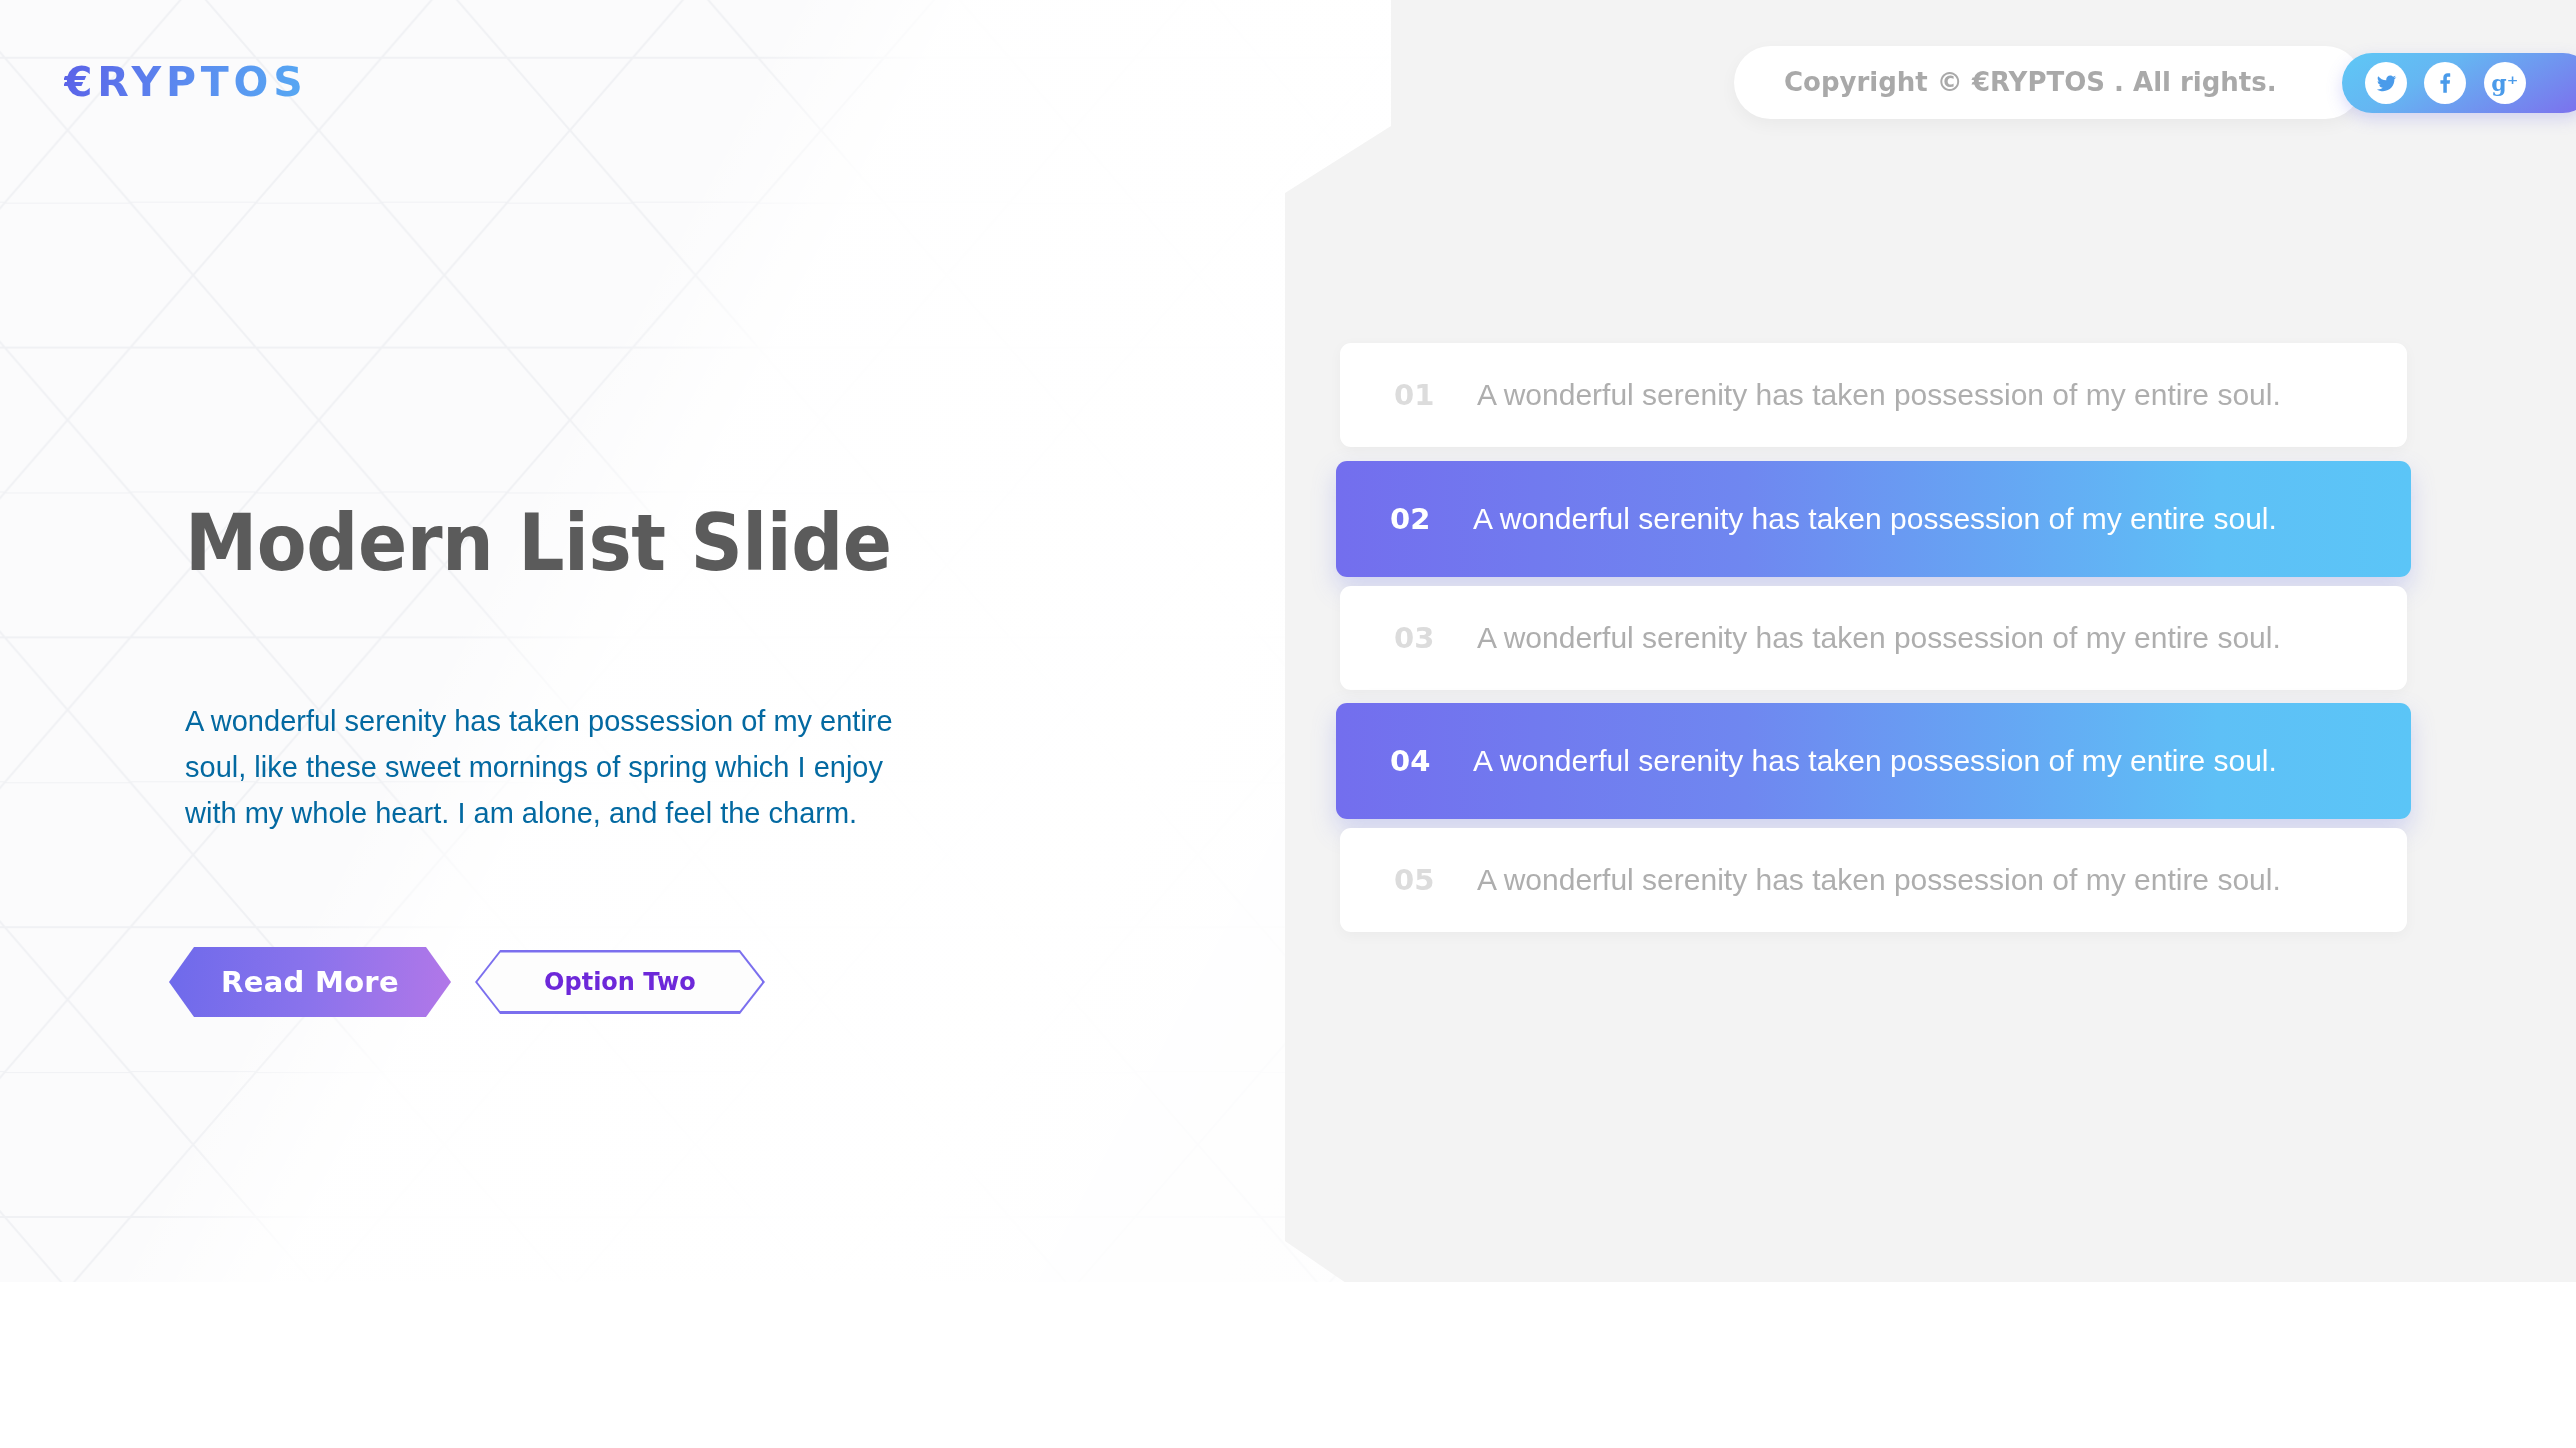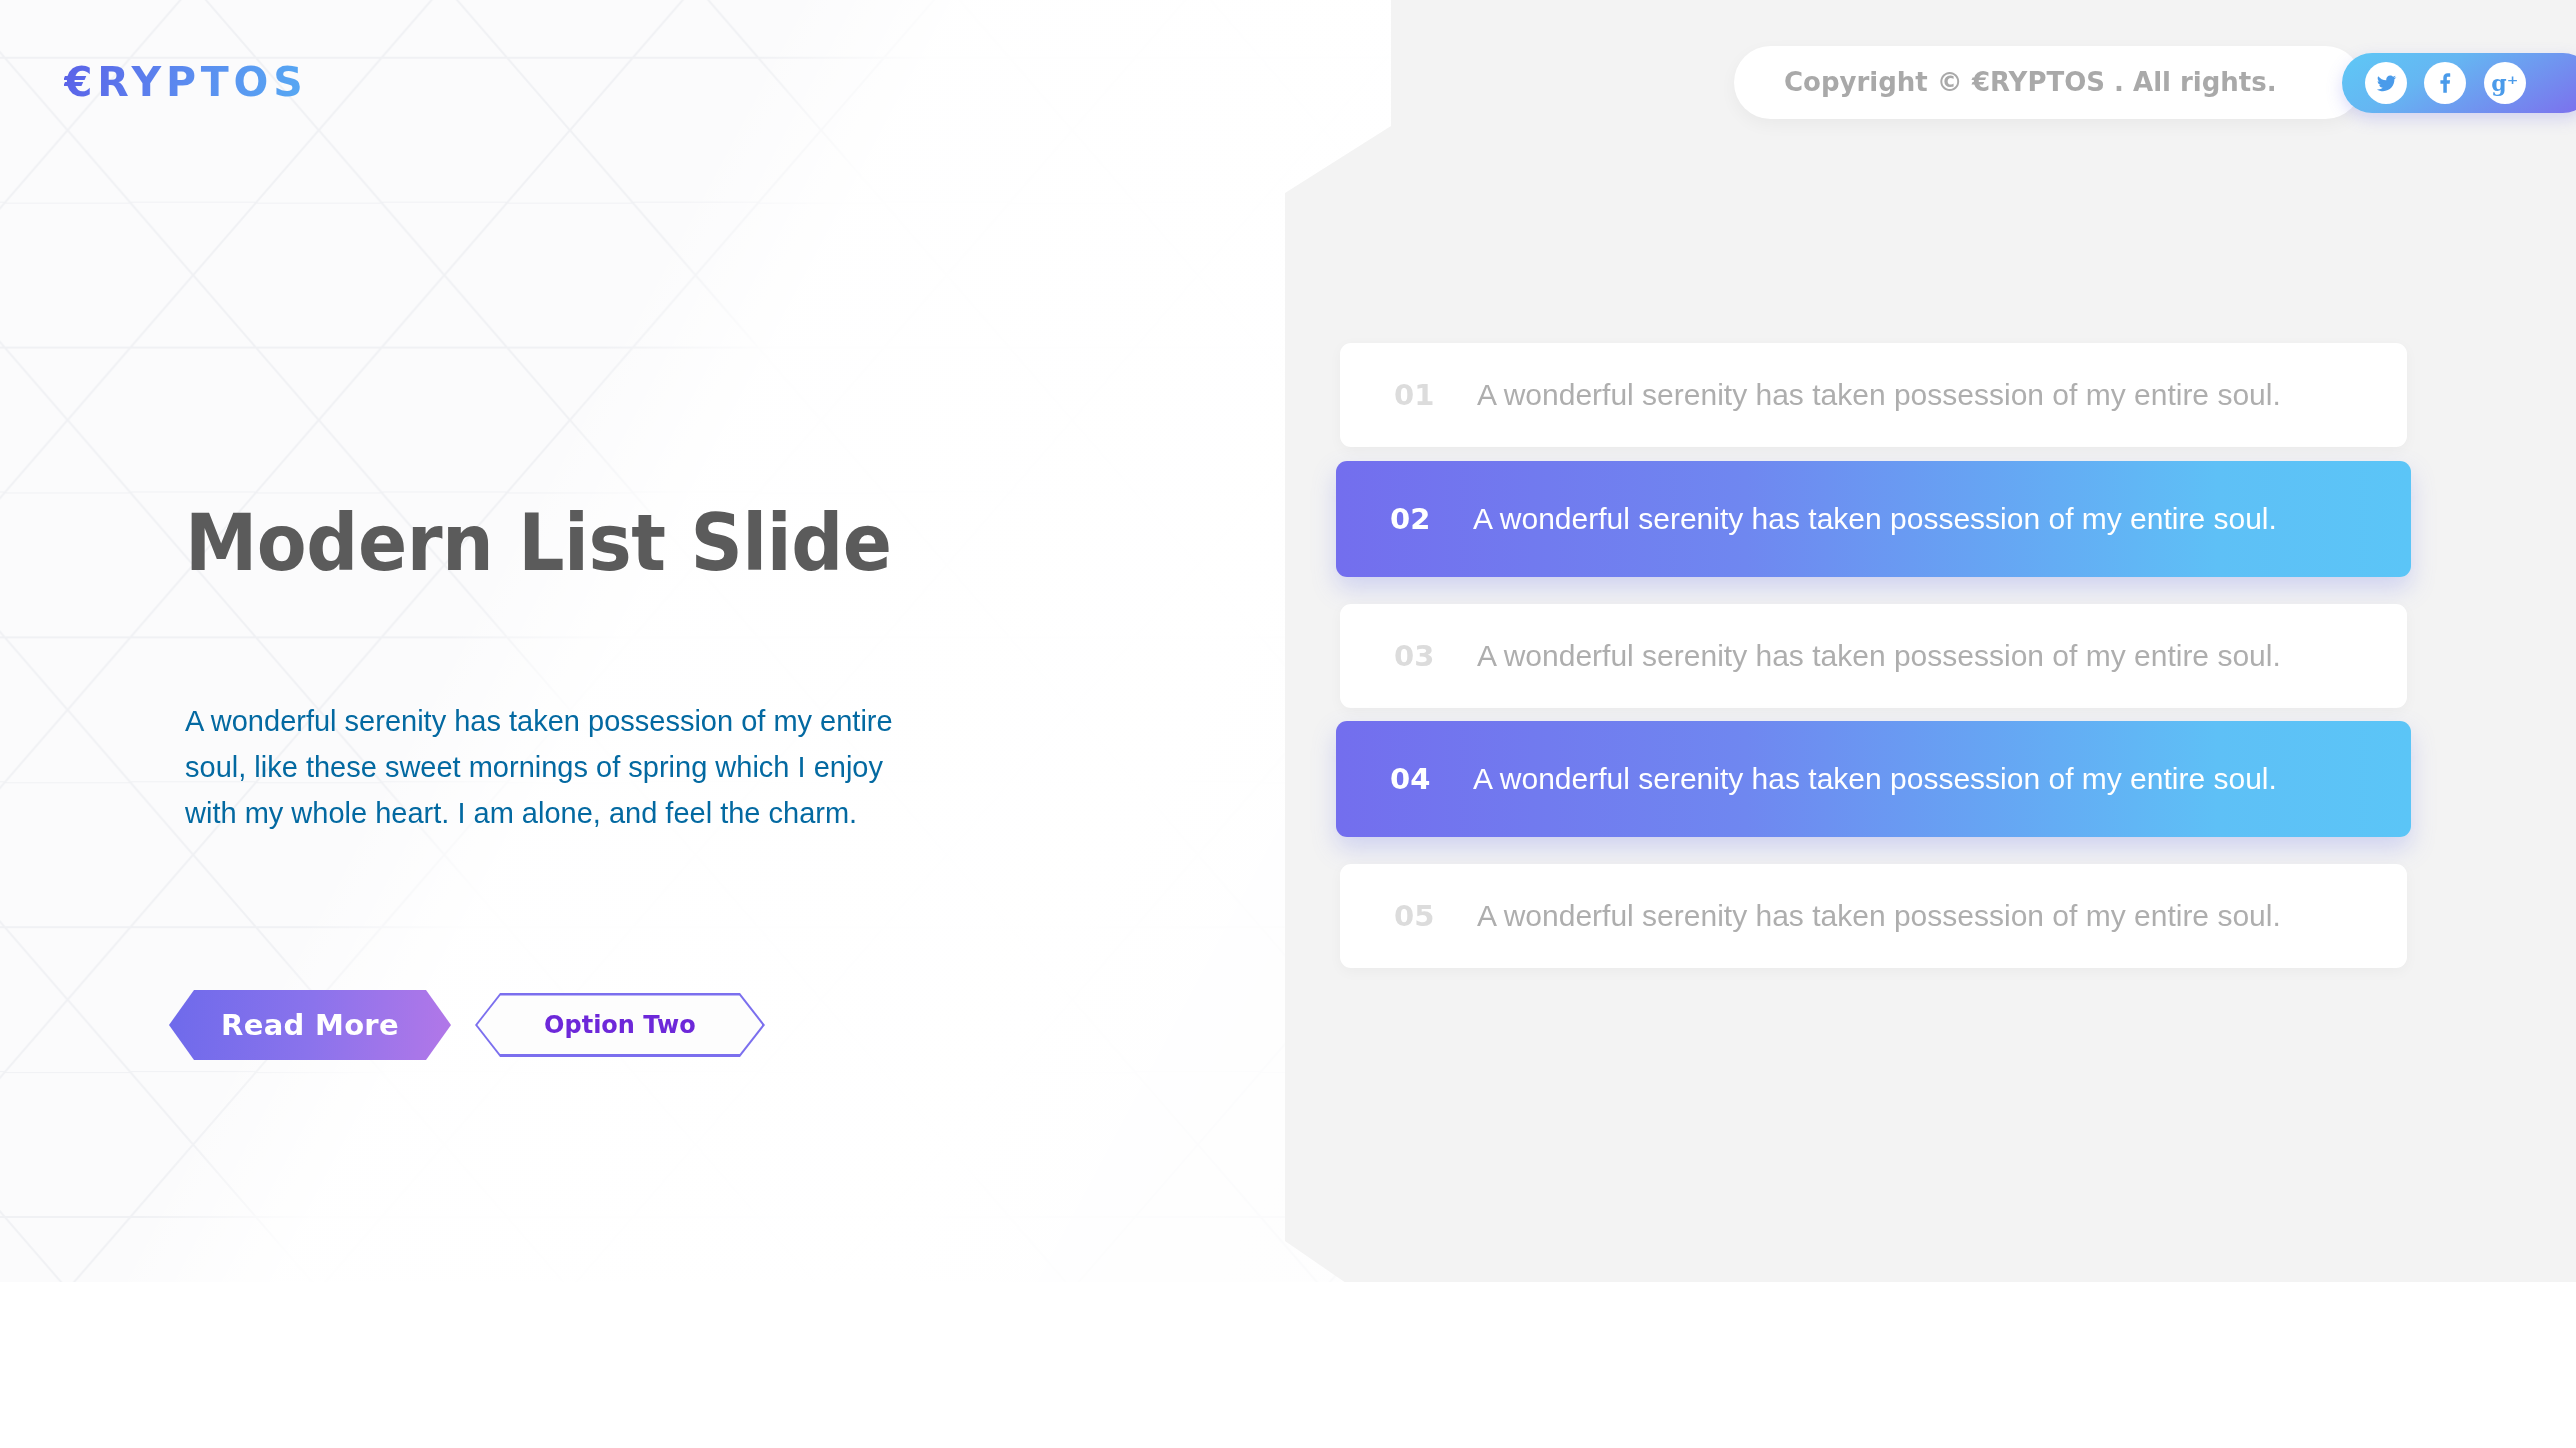--- a/index.html
+++ b/index.html
@@ -150,21 +150,21 @@
     font-family: "Liberation Sans", sans-serif;
     font-size: 29px;
     line-height: 46px;
     color: #0369a1;
     font-weight: 400;
   }
 
   
   .btn-row {
     position: absolute;
-    left: 169px; top: 990px;
+    left: 169px; top: 947px;
     display: flex;
     align-items: center;
     text-align: right;
   }
   .hexbtn {
     position: relative;
     display: flex;
     align-items: center;
     justify-content: center;
     font-family: "DejaVu Sans", sans-serif;
@@ -234,21 +234,21 @@
   .list-item.inactive {
     height: 104px;
     background: #ffffff;
     box-shadow: 0 3.9px 13.5px rgba(0,0,0,0.035);
     margin-bottom: 13.5px;
   }
   .list-item.active {
     height: 116px;
     width: 1075px;
     margin-left: -3.9px;
-    margin-bottom: 27px;
+    margin-bottom: 9px;
     background: linear-gradient(90deg, #736eee 0%, #6f87f0 38%, #5ec0f6 82%, #5bc5f7 100%);
     box-shadow: 0 11.6px 25px rgba(110,120,230,0.26);
   }
   .list-item.active:last-child { margin-bottom: 0; }
   .item-num {
     font-family: "DejaVu Sans", sans-serif;
     font-weight: 700;
     font-size: 29px;
     width: 83px;
     flex: 0 0 83px;

